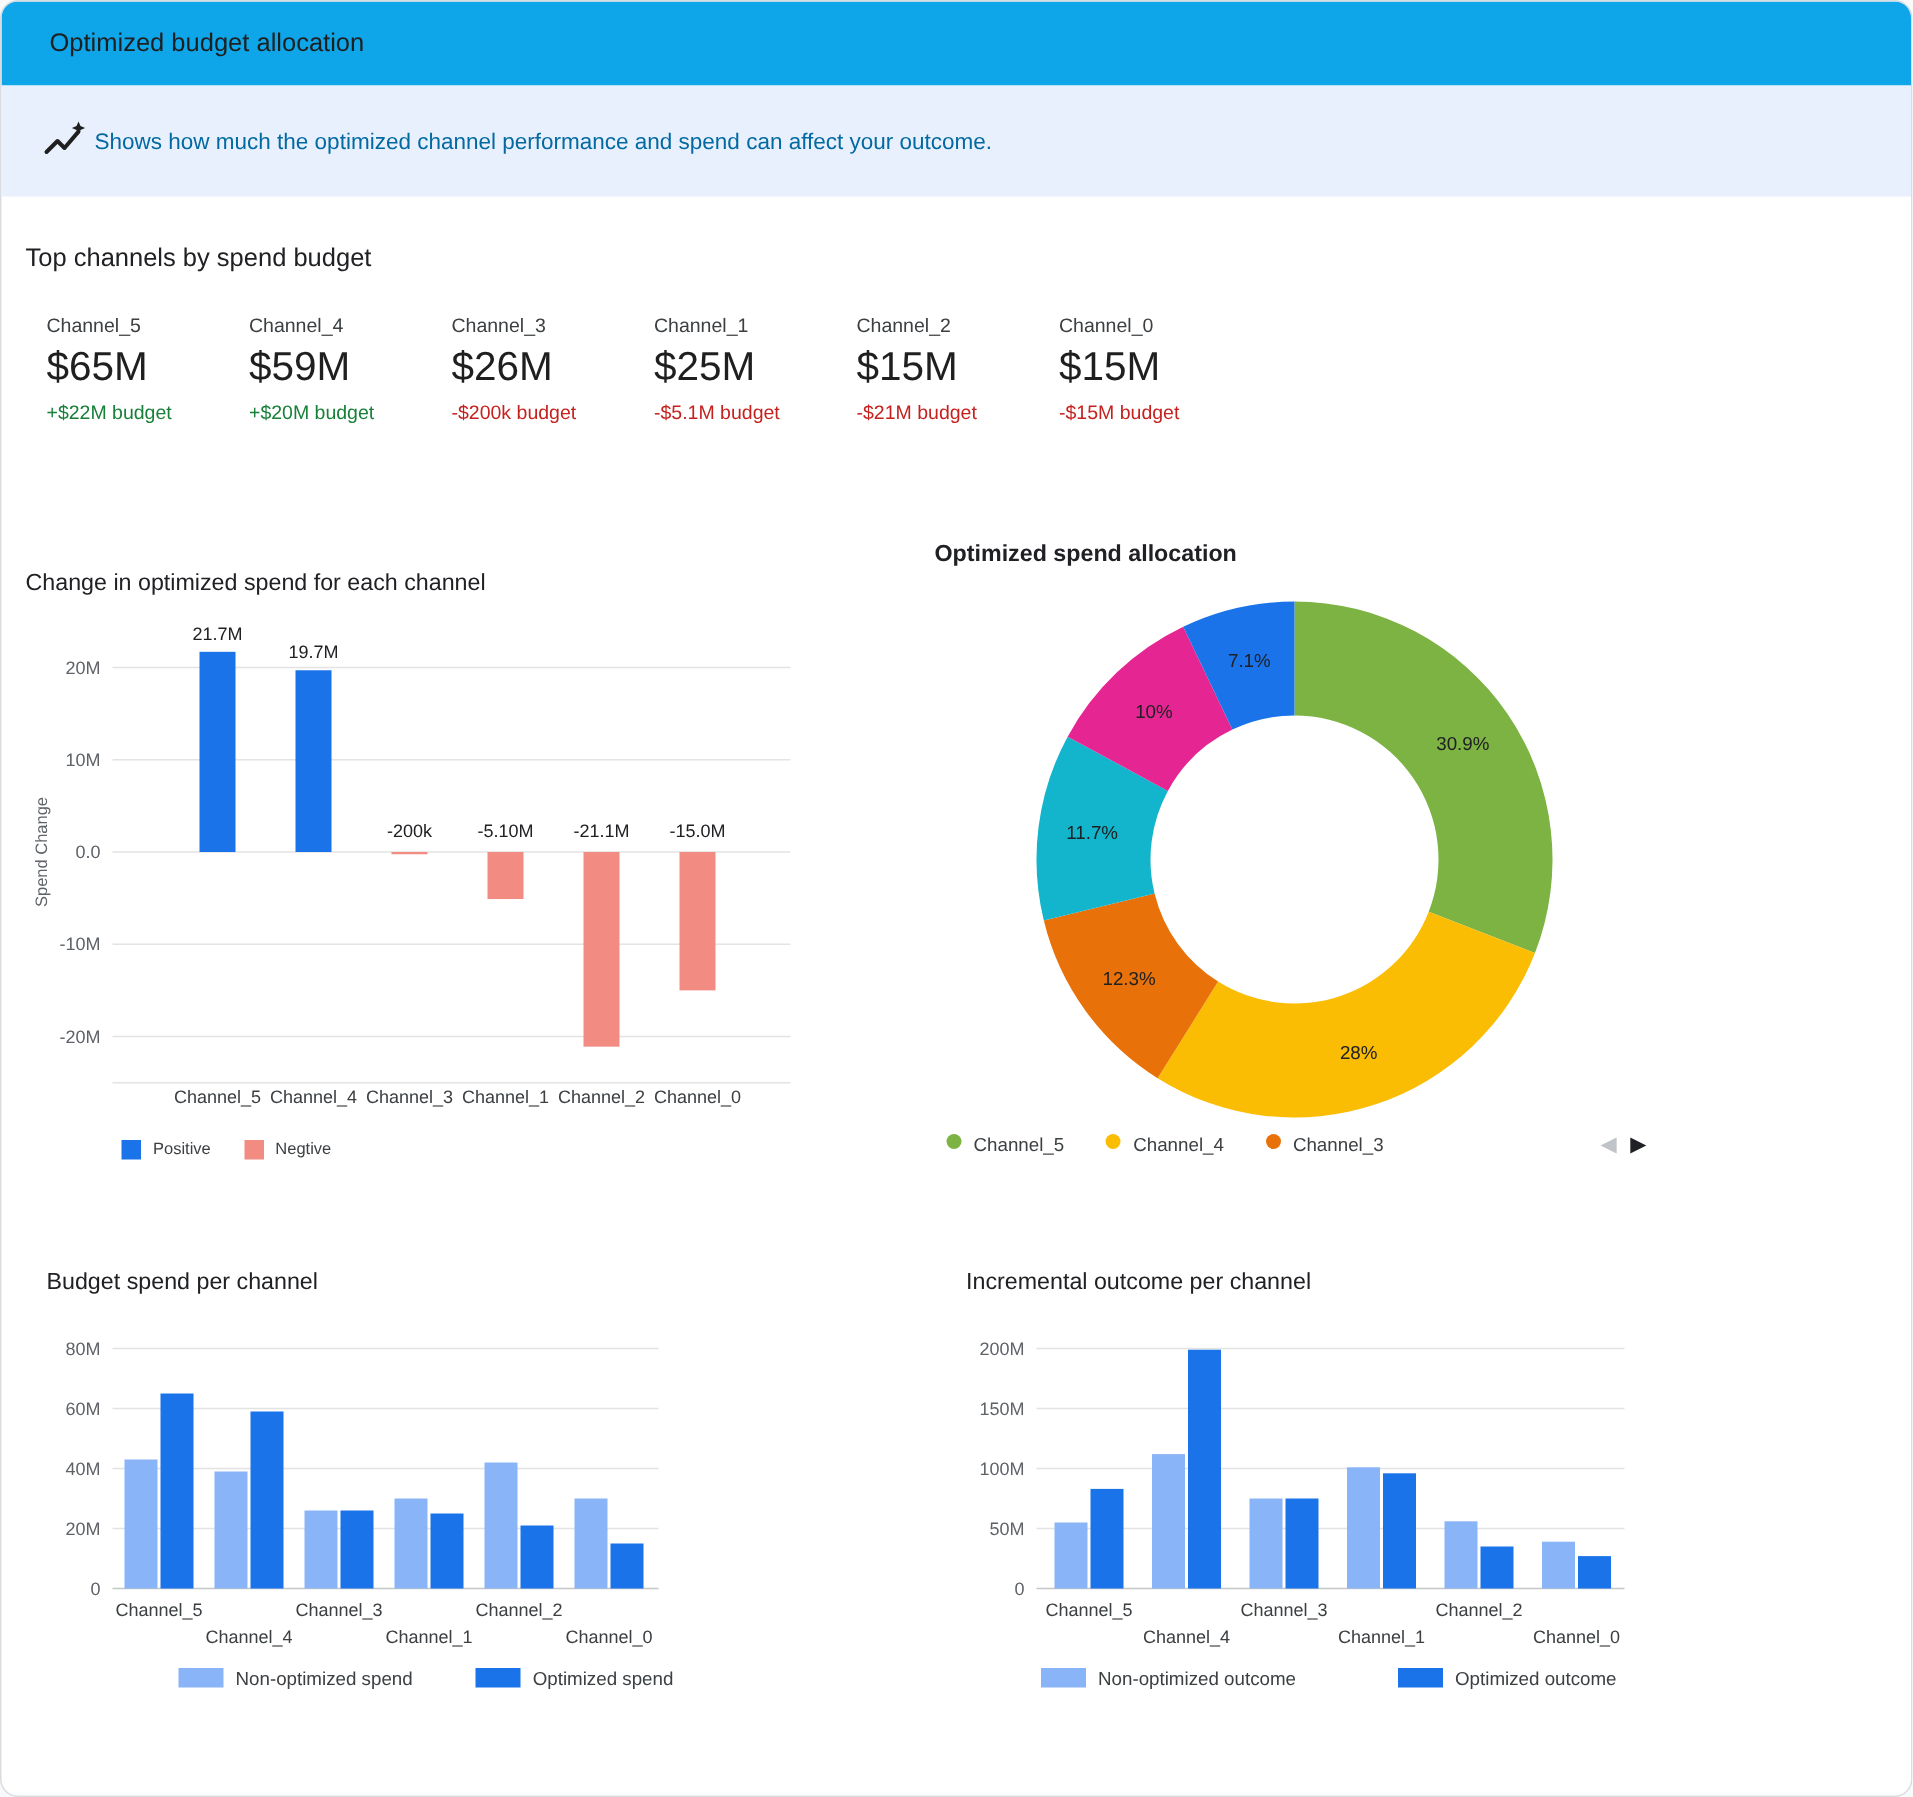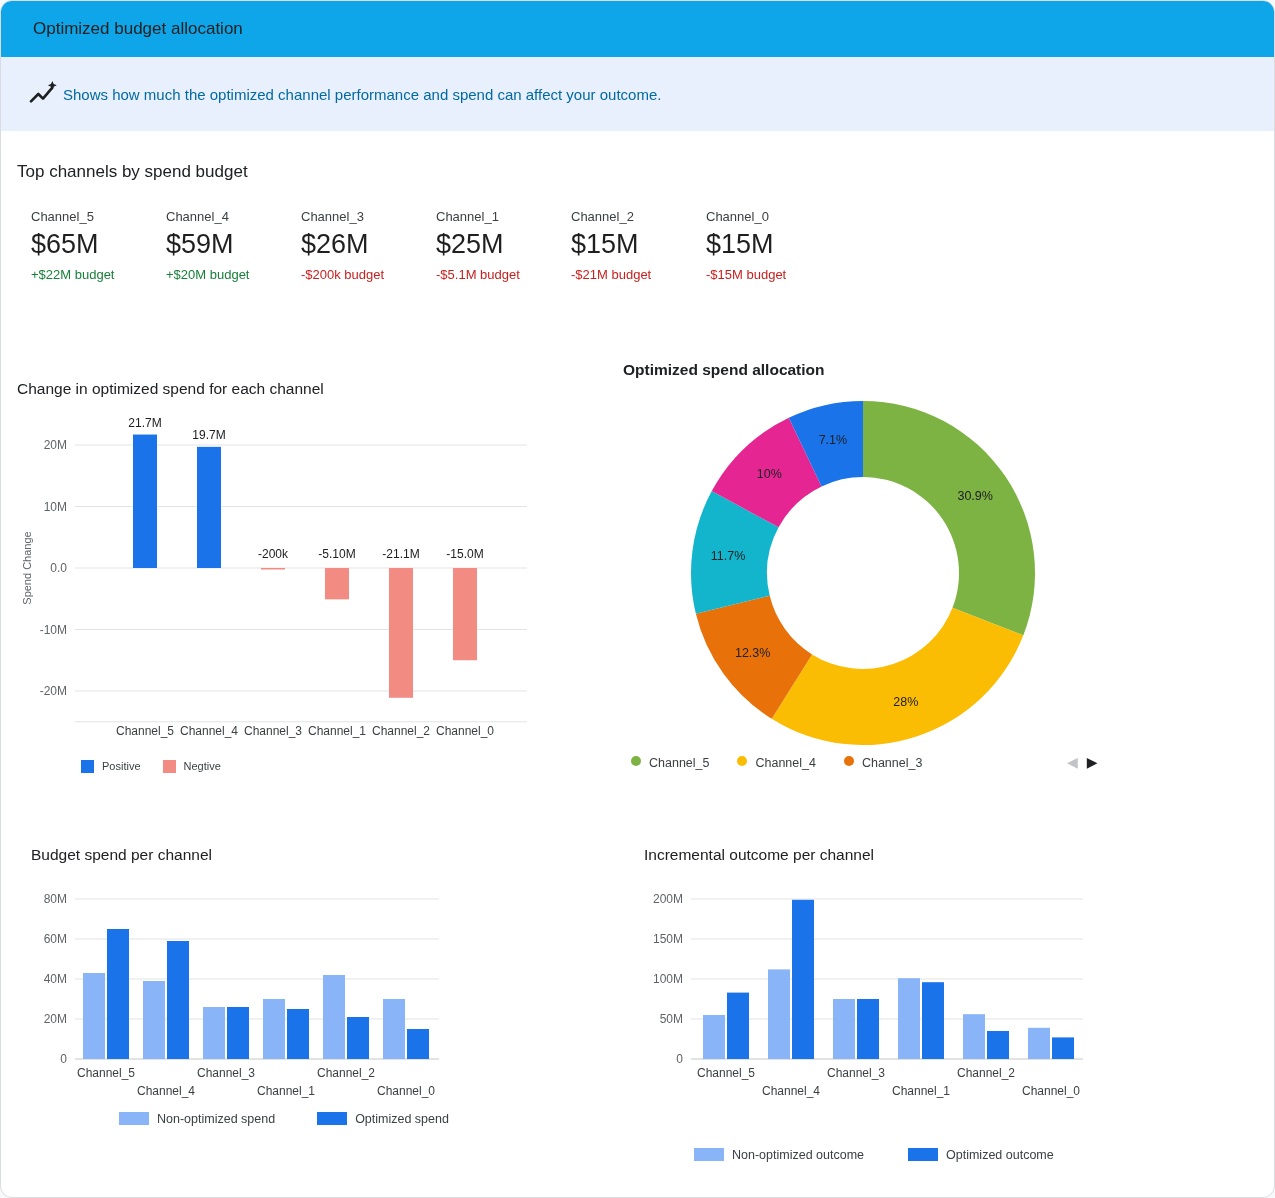--- a/index.html
+++ b/index.html
@@ -28,21 +28,21 @@
   .chart-b .legend{position:absolute;left:10px;top:397px;display:flex;gap:28px;}
   .arrows{position:absolute;left:446px;top:395px;display:flex;gap:9px;}
   .arrow{font-size:14px;line-height:16px;cursor:pointer;user-select:none;}
   .arrow.prev{color:#c0c3c7;} .arrow.next{color:#202124;}
   .chart-c{position:absolute;left:16px;top:843px;width:576px;height:312px;}
   .chart-d{position:absolute;left:630px;top:843px;width:582px;height:312px;}
   .chart-c .chart-title{position:absolute;left:14px;top:2px;}
   .chart-d .chart-title{position:absolute;left:13px;top:2px;}
   .chart-c .plot,.chart-d .plot{position:absolute;left:0;top:37px;}
   .chart-c .legend{position:absolute;left:60px;top:268px;display:flex;gap:42px;padding-left:42px;}
-  .chart-d .legend{position:absolute;left:63px;top:268px;display:flex;gap:44px;margin-top:36px;}
+  .chart-d .legend{position:absolute;left:63px;top:268px;display:flex;gap:68px;}
   .lg-item{display:flex;align-items:flex-start;gap:8px;}
   .sw13{width:13px;height:13px;display:inline-block;}
   .sw30{width:30px;height:13px;display:inline-block;}
   .dot{width:10px;height:10px;border-radius:50%;display:inline-block;}
   .lg-label{font-size:12.5px;color:#3c4043;}
   .lg-label.sm{font-size:11px;}
   svg text{font-family:"Liberation Sans",sans-serif;}
   .grid{stroke:#e3e3e3;stroke-width:1;}
   .grid0{stroke:#c4c7c5;stroke-width:1;}
   .tick{font-size:12px;fill:#5f6368;}

